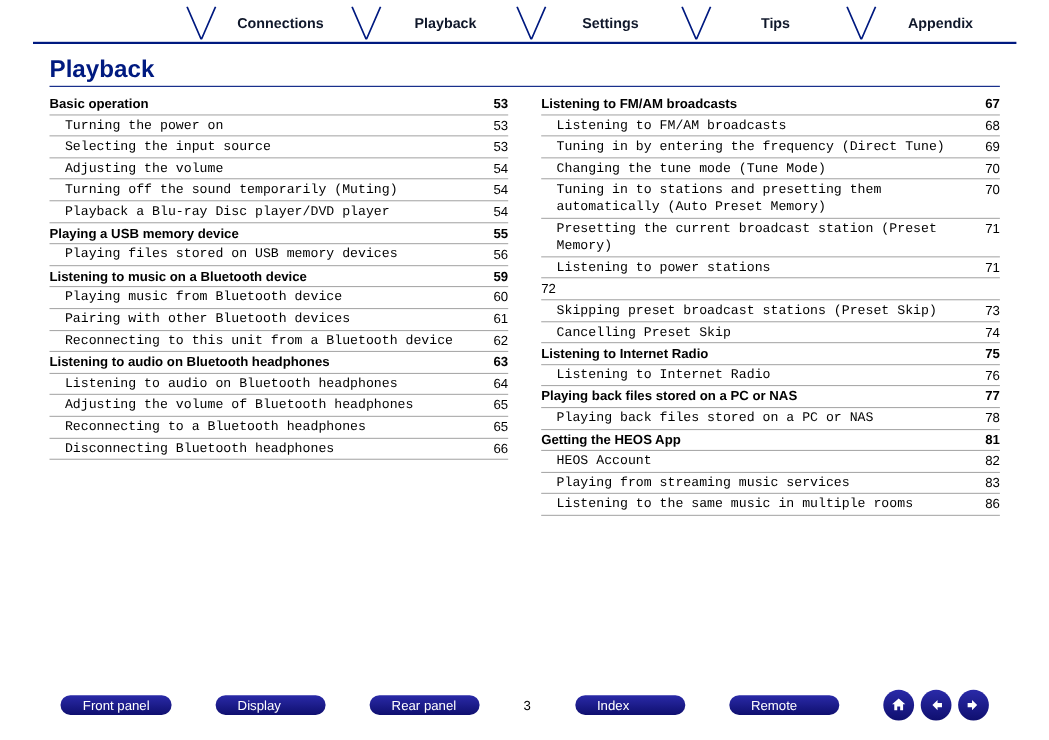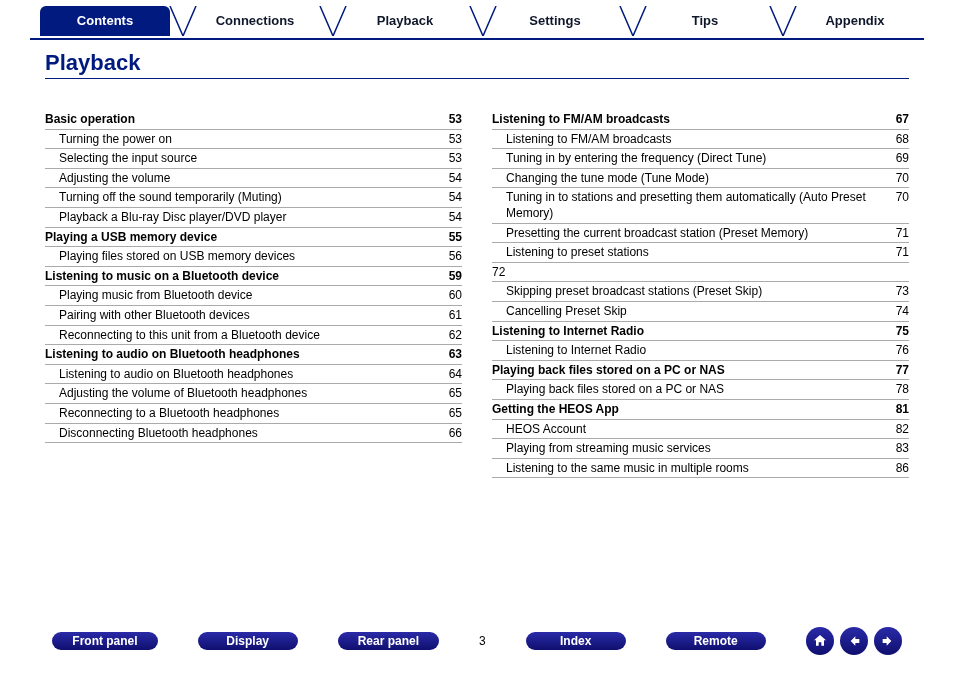--- a/index.html
+++ b/index.html
@@ -50,70 +50,69 @@
     font-weight:bold;
     border-bottom:1.5px solid #001a80;
     padding-bottom:2px;
   }
   .cols{
     display:flex;
     gap:30px;
     font-size:12px;
     color:#000;
   }
-  .col{flex:1;margin-top:25px;}
+  .col{flex:1;}
   .row{
     display:flex;
     justify-content:space-between;
     border-bottom:1px solid #aaa;
     padding:2px 0 1px 0;
     line-height:1.3;
     cursor:pointer;
   }
   .row.section{font-weight:bold;}
   .row .label{padding-right:8px;}
-  .row.sub .label{padding-left:14px;}
+  .row.sub .label{padding-left:14px;font-family:Liberation Mono, monospace;}
   .row .pg{flex:0 0 auto;}
   
   .bottom{
     position:absolute;
     left:0;right:0;
     bottom:18px;
     display:flex;
     align-items:center;
     justify-content:center;
     gap:40px;
   }
   .pill{
     background:linear-gradient(#2a2aa8,#0f0f6f);
     color:#fff;
-    font-weight:bold;
+    font-weight:normal;
     font-size:12px;
     padding:2px 20px;
     border-radius:14px;
     cursor:pointer;
     min-width:60px;
-    text-align:center;
+    text-align:left;
   }
   .pagenum{font-size:12px;color:#000;}
   .navicons{display:flex;gap:6px;}
   .circ{
     width:28px;height:28px;border-radius:50%;
     background:linear-gradient(#2a2aa8,#0f0f6f);
     display:flex;align-items:center;justify-content:center;
     cursor:pointer;
   }
   .circ svg{width:16px;height:16px;fill:#fff;}
 </style>
 </head>
 <body>
 <div class="page">
 
 <div class="tabbar">
-  <div class="tab active" style="left:10px;width:130px">Contents</div>
   <div class="tab" style="left:160px;width:130px">Connections</div>
   <div class="tab" style="left:310px;width:130px">Playback</div>
   <div class="tab" style="left:460px;width:130px">Settings</div>
   <div class="tab" style="left:760px;width:130px">Appendix</div>
   <div class="tab" style="left:610px;width:130px">Tips</div>
 
   <svg style="position:absolute;left:0;top:0;width:100%;height:30px;pointer-events:none">
     <g stroke="#001a80" stroke-width="1.5" fill="none">
       <path d="M140 0 L153 30 L166 0"></path>
       <path d="M290 0 L303 30 L316 0"></path>
@@ -216,21 +215,21 @@
           </div>
           <div class="row sub">
             <span class="label">Tuning in to stations and presetting them automatically (Auto Preset Memory)</span>
             <span class="pg">70</span>
           </div>
           <div class="row sub">
             <span class="label">Presetting the current broadcast station (Preset Memory)</span>
             <span class="pg">71</span>
           </div>
           <div class="row sub">
-            <span class="label">Listening to preset stations</span>
+            <span class="label">Listening to power stations</span>
             <span class="pg">71</span>
           </div>
           <div class="row sub">
             <span class="pg">72</span>
           </div>
           <div class="row sub">
             <span class="label">Skipping preset broadcast stations (Preset Skip)</span>
             <span class="pg">73</span>
           </div>
           <div class="row sub">

